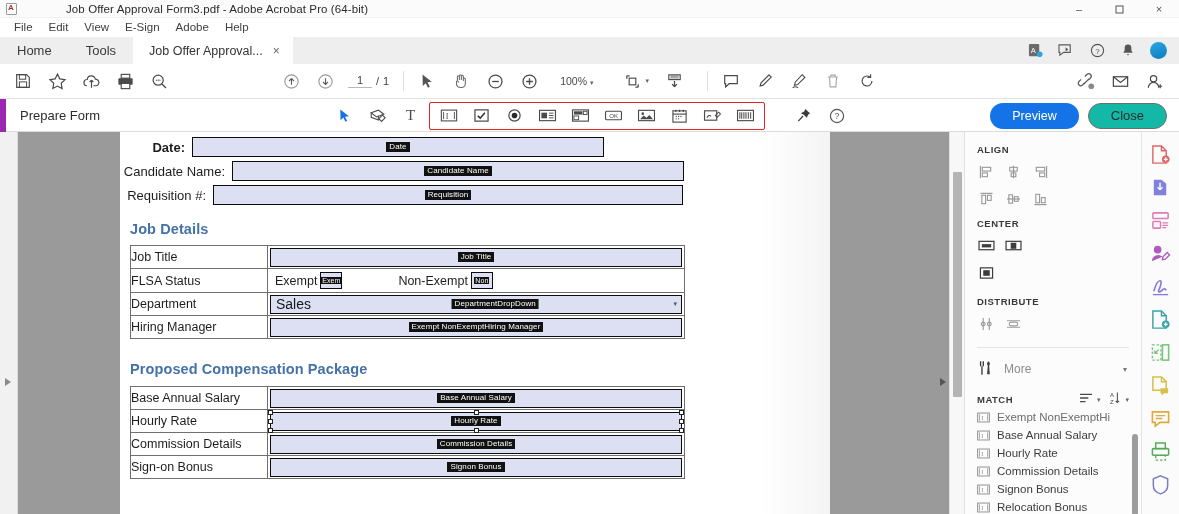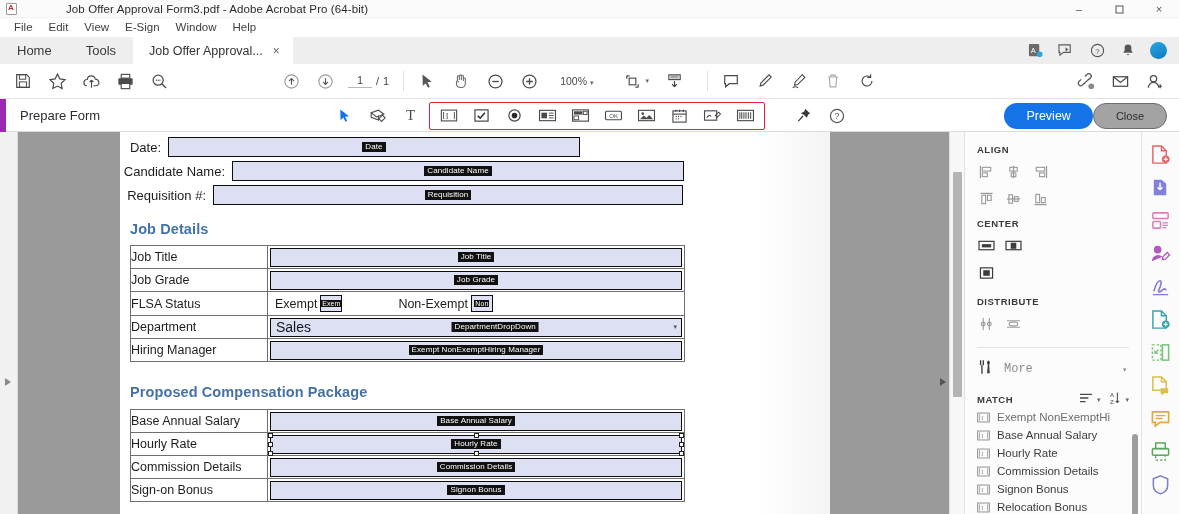--- a/index.html
+++ b/index.html
@@ -78,29 +78,29 @@
   }
   .prep-accent { width: 6px; height: 33px; background: #9c27b0; }
   .prep-title { font-size: 13px; color: #2d2d2d; padding-left: 14px; }
   .prep-tools { position: absolute; left: 328px; top: 0; height: 33px; display: flex; align-items: center; }
   .ptbtn { width: 33px; height: 26px; display: flex; align-items: center; justify-content: center; color: #555; }
   .fieldbox {
     display: flex; align-items: center; border: 1.6px solid #e8232a; border-radius: 2px;
     height: 28px; padding: 0 2px; margin-left: 2px;
   }
   .fbtn { width: 33px; height: 24px; display: flex; align-items: center; justify-content: center; color: #4a4a4a; }
-  .prep-right { position: absolute; right: 12px; top: 0; height: 33px; display: flex; align-items: center; gap: 0; }
+  .prep-right { position: absolute; right: 12px; top: 0; height: 33px; display: flex; align-items: center; gap: 9px; }
   .btn-preview {
     background: #1473e6; color: #fff; border-radius: 14px; height: 26px; padding: 0 22px;
     font-size: 12.5px; display: flex; align-items: center; border: none;
     font-family: "Liberation Sans", sans-serif;
   }
   .btn-close {
-    background: #a3a3a3; color: #2c2c2c; border: 1.3px solid #6e6e6e; border-radius: 14px;
-    height: 26px; padding: 0 22px; font-size: 11px; display: flex; align-items: center;
+    background: #14b8a6; color: #2c2c2c; border: 1.3px solid #6e6e6e; border-radius: 14px;
+    height: 26px; padding: 0 22px; font-size: 13px; display: flex; align-items: center;
     font-family: "Liberation Sans", sans-serif;
   }
 
   
   .workspace { display: flex; height: 386px; position: relative; }
 
   .leftrail {
     width: 18px; background: #f1f1f1; position: relative; border-right: 1px solid #dcdcdc;
   }
   .rail-arrow {
@@ -186,21 +186,21 @@
     padding: 12px 0 0 0; position: relative; overflow: hidden;
   }
   .rp-cols { display: flex; padding: 0 12px; flex-direction: column; }
   .rp-col { flex: 1; }
   .rp-head { font-size: 9.5px; font-weight: bold; color: #3a3a3a; letter-spacing: .5px; margin-bottom: 9px; }
   .rp-iconrow { display: flex; gap: 9px; margin-bottom: 11px; }
   .rp-ic { width: 18px; height: 16px; display: flex; align-items: center; justify-content: center; color: #8e8e8e; }
   .rp-ic.dark { color: #3c3c3c; }
   .rp-divider { height: 1px; background: #e4e4e4; margin: 4px 12px 0 12px; }
   .rp-more {
-    display: flex; align-items: center; height: 30px; padding: 0 12px; margin-top: 6px; position: relative; font-family: Liberation Mono, monospace;
+    display: flex; align-items: center; height: 30px; padding: 0 12px; margin-top: 6px; position: relative;
   }
   .rp-more-label { font-size: 12px; color: #8c8c8c; margin-left: 9px; }
   .rp-more-caret { position: absolute; right: 14px; font-size: 8px; color: #777; }
   .rp-fields-hdr {
     display: flex; align-items: center; justify-content: space-between;
     padding: 7px 12px 4px 12px;
   }
   .rp-fields-title { font-size: 9.5px; font-weight: bold; color: #3a3a3a; letter-spacing: .5px; }
   .rp-sorts { display: flex; gap: 9px; align-items: center; }
   .fieldlist { padding-top: 2px; position: relative; }
@@ -233,21 +233,21 @@
       </div>
       <div class="wc close">×</div>
     </div>
   </div>
 
   <div class="menubar">
     <div class="menu-item">File</div>
     <div class="menu-item">Edit</div>
     <div class="menu-item">View</div>
     <div class="menu-item">E-Sign</div>
-    <div class="menu-item">Window</div>
+    <div class="menu-item">Adobe</div>
     <div class="menu-item">Help</div>
   </div>
 
   <div class="tabbar">
     <div class="tab-home">Home</div>
     <div class="tab-tools">Tools</div>
     <div class="tab-doc">
       <span>Job Offer Approval...</span>
       <span class="tab-close">×</span>
     </div>
@@ -570,21 +570,21 @@
     <div class="leftrail">
       <div class="rail-arrow"></div>
     </div>
 
     <div class="docarea">
       <div class="page">
         <div class="page-shade"></div>
         <div class="pagecontent">
 
           <div class="frow" style="margin-top:5px;">
-            <div class="flabel" style="width:48px;">Date:</div>
+            <div class="flabel" style="width:72px;font-weight:bold;">Date:</div>
             <div class="ffield" style="width:412px;">
               <span class="ftag">Date</span>
             </div>
           </div>
 
           <div class="frow">
             <div class="flabel" style="width:112px;">Candidate Name:</div>
             <div class="ffield" style="width:452px;">
               <span class="ftag">Candidate Name</span>
             </div>
@@ -599,28 +599,20 @@
 
           <div class="sectitle" style="margin:16px 0 8px 10px;">Job Details</div>
 
           <table class="dtable" style="margin-left:10px;">
             <tbody>
                 <tr>
               <td class="dt-label">Job Title</td>
               <td class="dt-field">
                 <div class="dt-inner">
                   <span class="ftag">Job Title</span>
-                </div>
-              </td>
-            </tr>
-            <tr>
-              <td class="dt-label">Job Grade</td>
-              <td class="dt-field">
-                <div class="dt-inner">
-                  <span class="ftag">Job Grade</span>
                 </div>
               </td>
             </tr>
             <tr>
               <td class="dt-label">FLSA Status</td>
               <td style="padding:0;">
                 <div class="flsa-cell">
                   <span class="flsa-txt">Exempt</span>
                   <span class="cbfield">
                     <span class="ftag">Exem</span>

